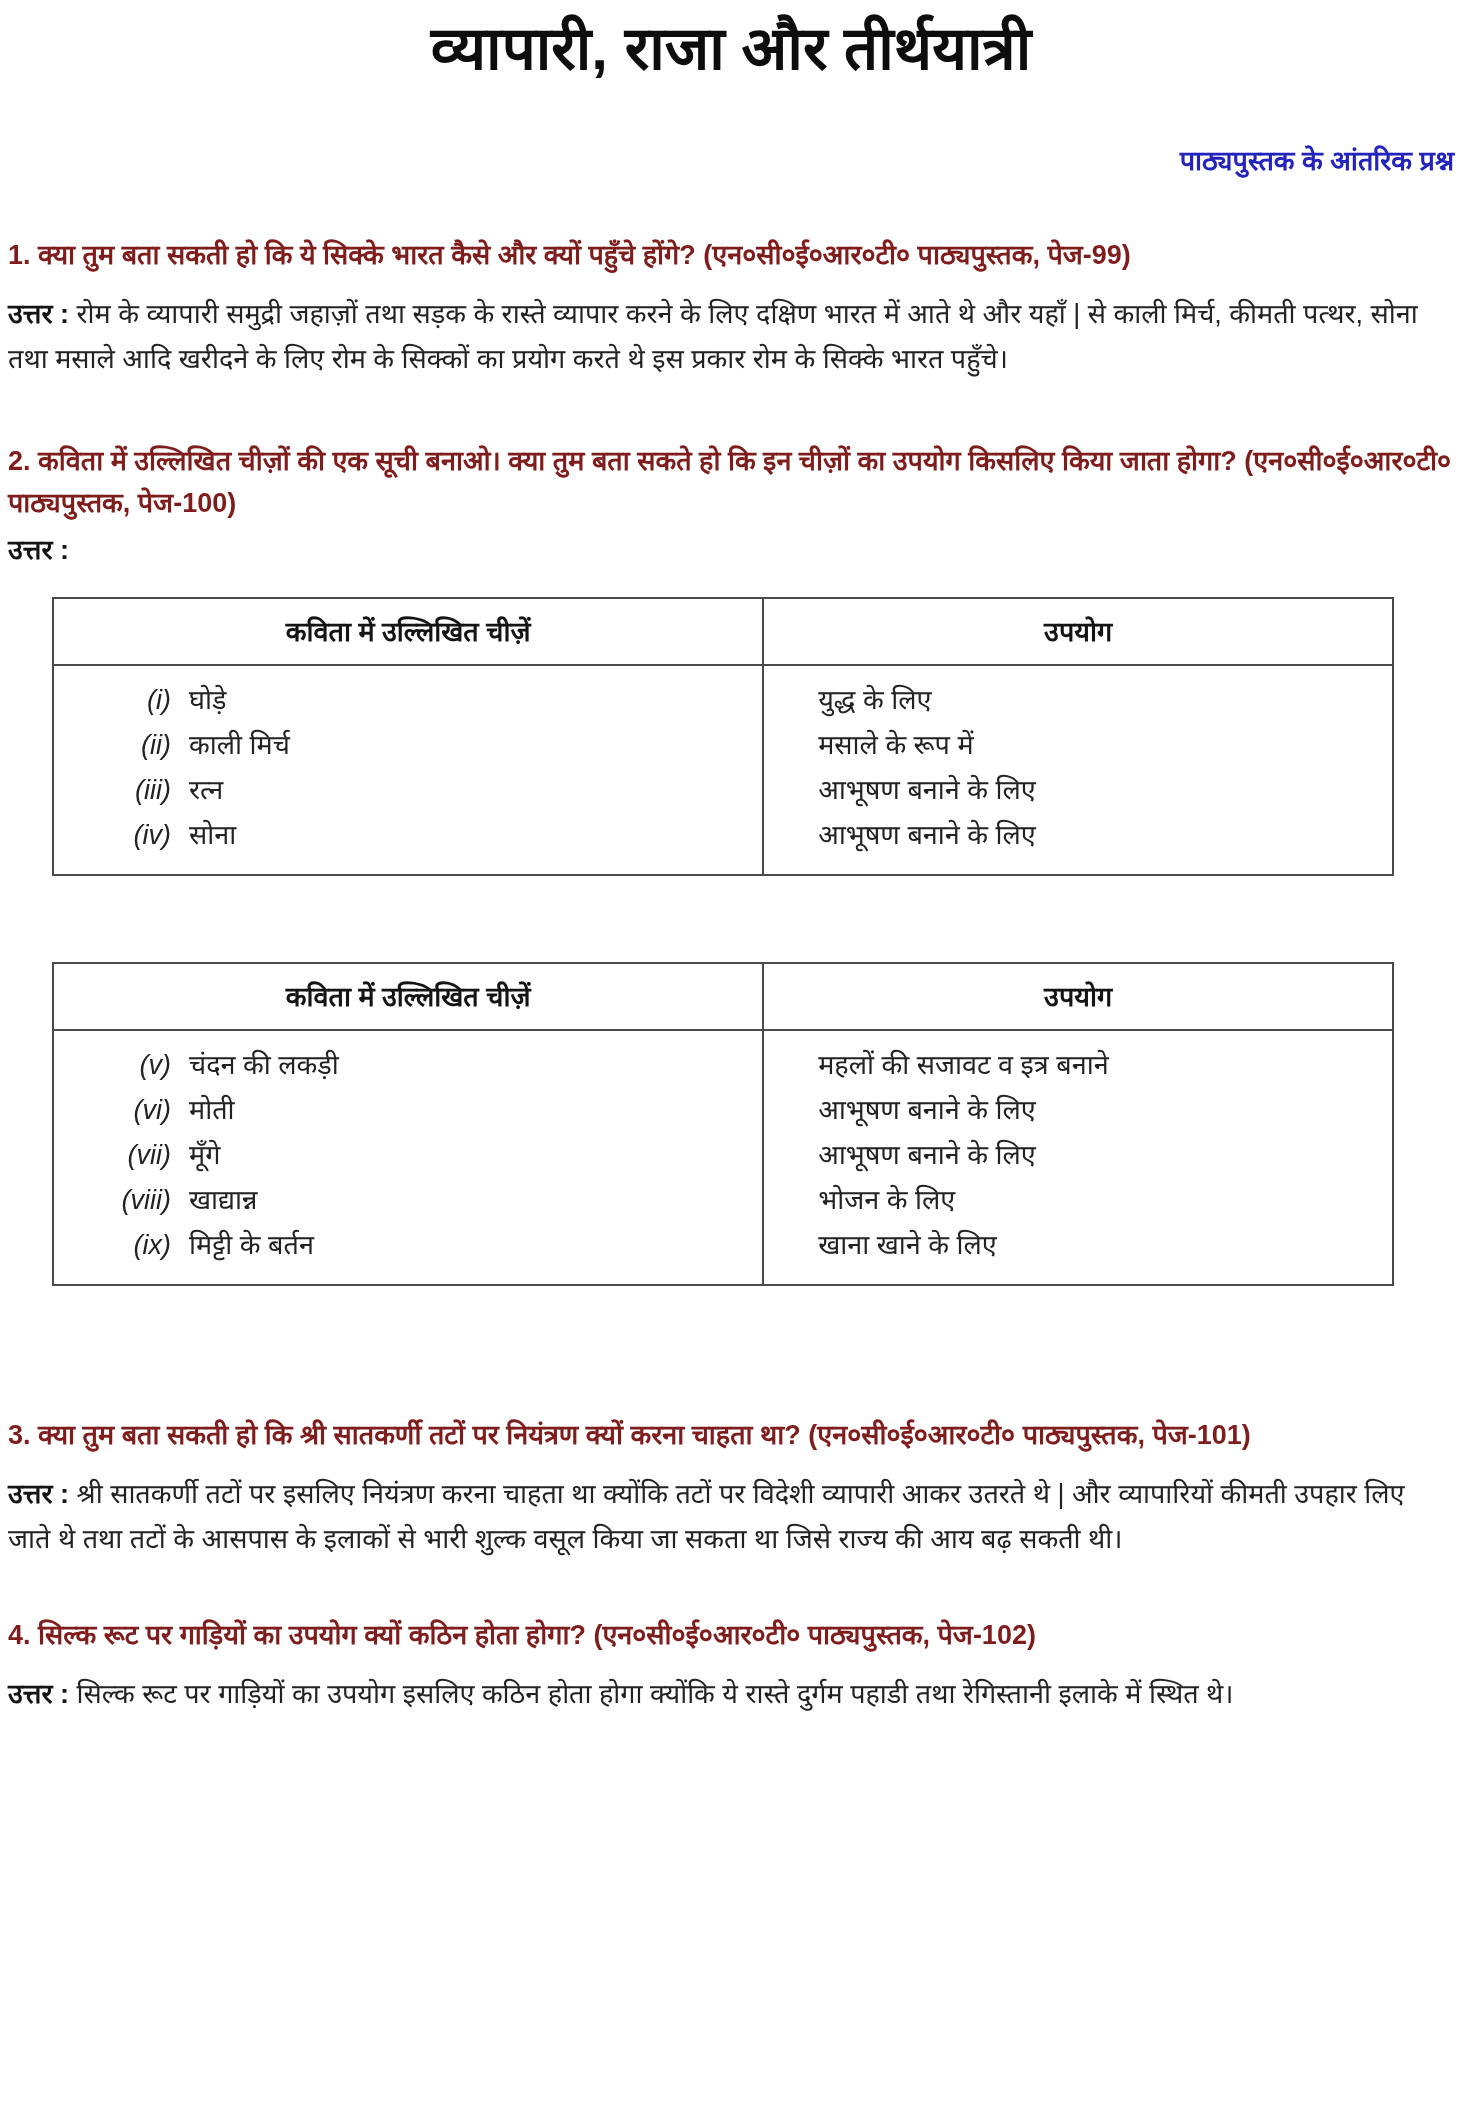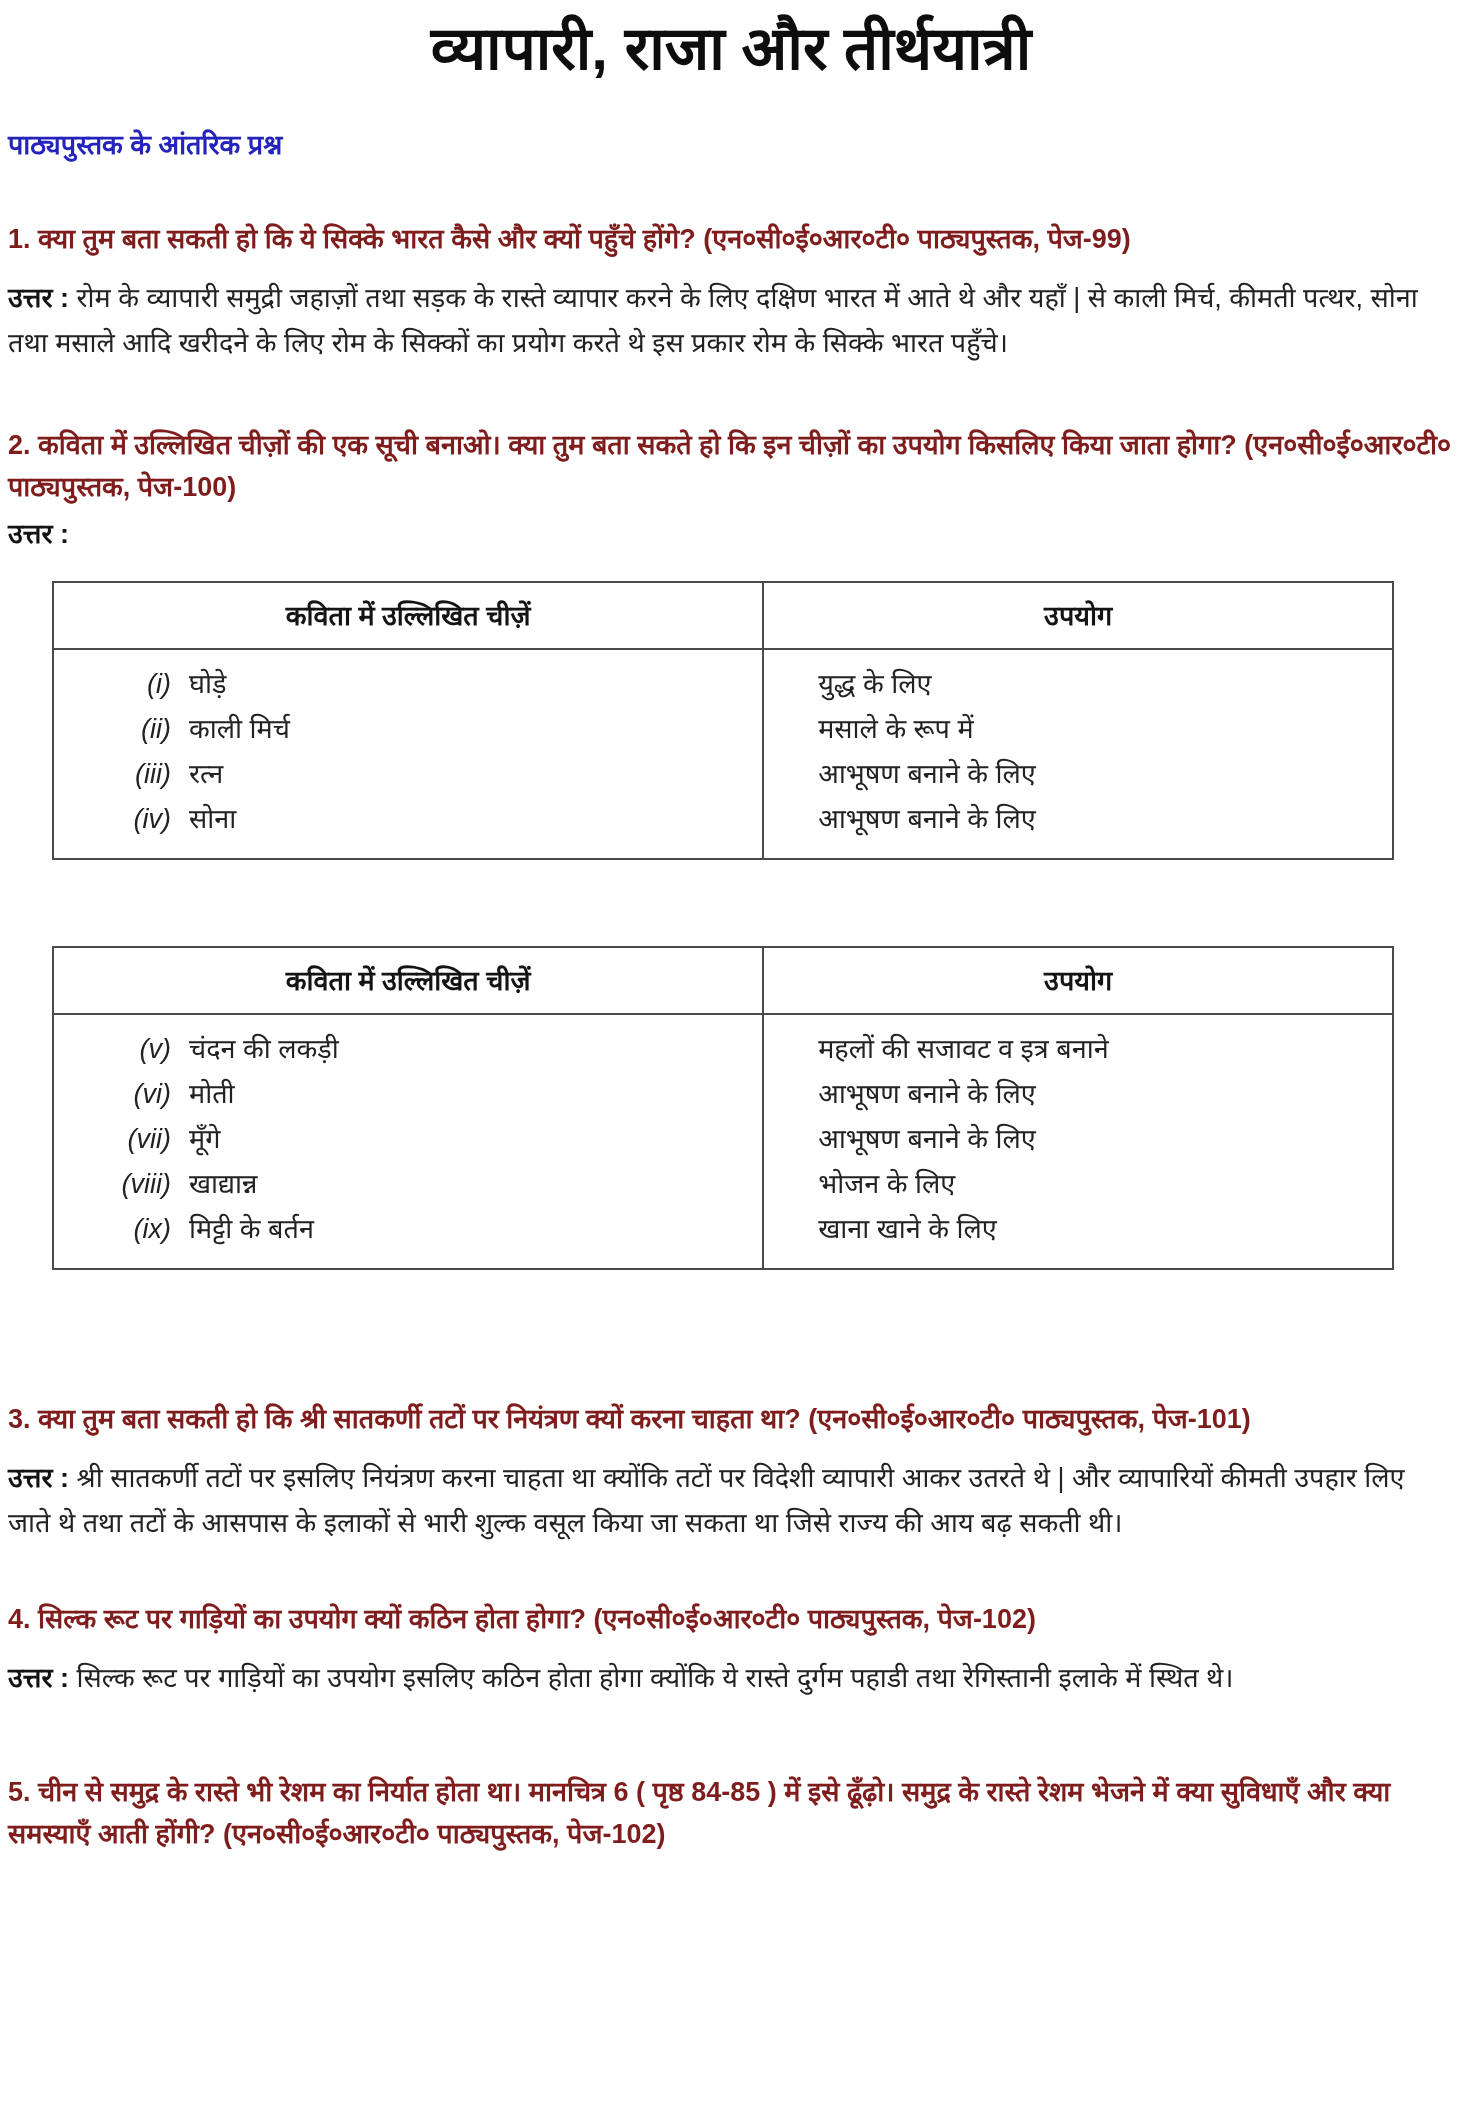--- a/index.html
+++ b/index.html
@@ -15,25 +15,25 @@
 
   .title {
     text-align: center;
     font-size: 60px;
     font-weight: 700;
     color: #0d0d0d;
     line-height: 1.15;
     margin-top: 4px;
   }
   .subtitle {
-    text-align: left;
+    text-align: right;
     font-size: 27px;
     font-weight: 700;
     color: #2424bd;
-    margin-top: 42px;
+    margin-top: 58px;
   }
 
   .question {
     font-size: 27px;
     font-weight: 700;
     line-height: 42px;
     color: #7f1d1d;
   }
   .answer {
     font-size: 27px;
@@ -170,17 +170,14 @@
   <section class="sec-q3">
     <p class="question">3. क्या तुम बता सकती हो कि श्री सातकर्णी तटों पर नियंत्रण क्यों करना चाहता था? (एन०सी०ई०आर०टी० पाठ्यपुस्तक, पेज-101)</p>
     <p class="answer"><span class="ans-label">उत्तर :</span> <span>श्री सातकर्णी तटों पर इसलिए नियंत्रण करना चाहता था क्योंकि तटों पर विदेशी व्यापारी आकर उतरते थे | और व्यापारियों कीमती उपहार लिए जाते थे तथा तटों के आसपास के इलाकों से भारी शुल्क वसूल किया जा सकता था जिसे राज्य की आय बढ़ सकती थी।</span></p>
   </section>
 
   <section class="sec-q4">
     <p class="question">4. सिल्क रूट पर गाड़ियों का उपयोग क्यों कठिन होता होगा? (एन०सी०ई०आर०टी० पाठ्यपुस्तक, पेज-102)</p>
     <p class="answer"><span class="ans-label">उत्तर :</span> <span>सिल्क रूट पर गाड़ियों का उपयोग इसलिए कठिन होता होगा क्योंकि ये रास्ते दुर्गम पहाडी तथा रेगिस्तानी इलाके में स्थित थे।</span></p>
   </section>
 
-  <section class="sec-q5">
-    <p class="question">5. चीन से समुद्र के रास्ते भी रेशम का निर्यात होता था। मानचित्र 6 ( पृष्ठ 84-85 ) में इसे ढूँढ़ो। समुद्र के रास्ते रेशम भेजने में क्या सुविधाएँ और क्या समस्याएँ आती होंगी? (एन०सी०ई०आर०टी० पाठ्यपुस्तक, पेज-102)</p>
-  </section>
 
 </div>
 
 </body></html>

